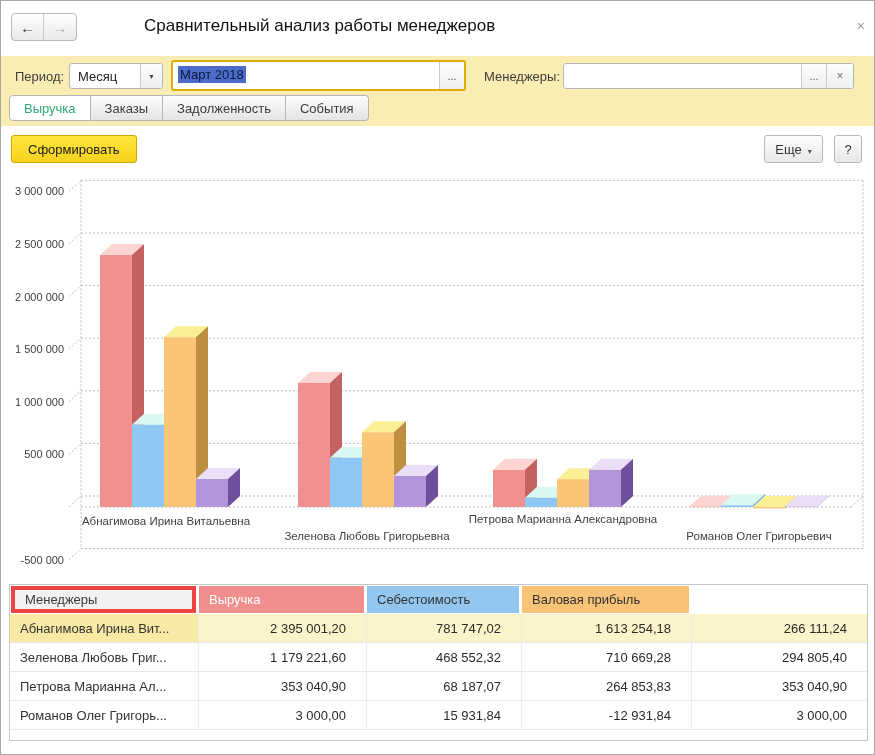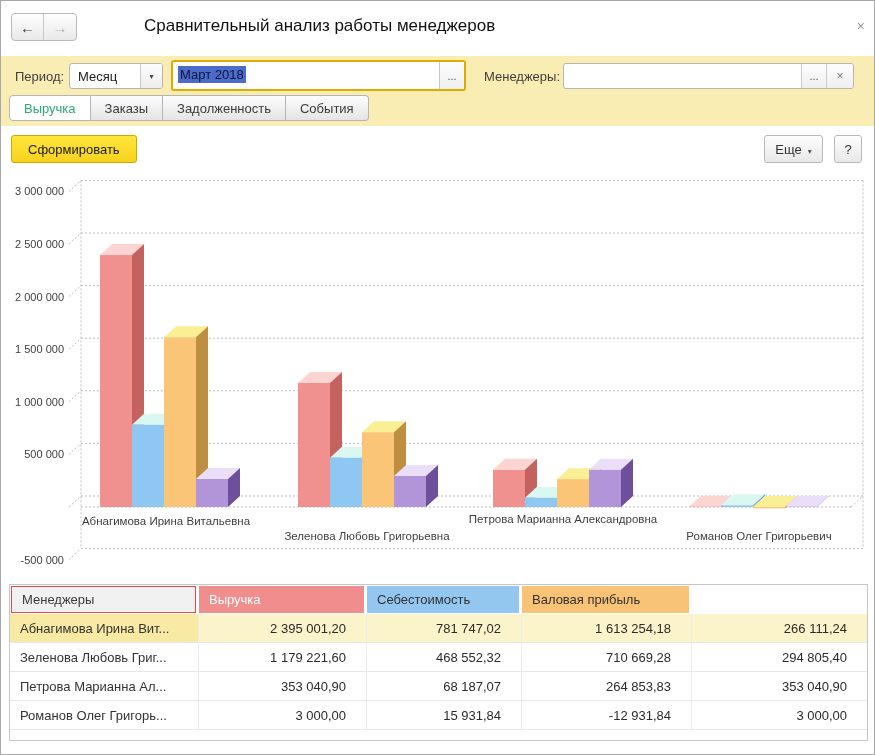--- a/index.html
+++ b/index.html
@@ -89,21 +89,21 @@
   
   .table {
     position:absolute; left:8px; top:583px; width:859px; height:157px;
     border:1px solid #C6C6C6; background:#FFF; font-size:13px;
   }
   .thead, .trow { display:grid; grid-template-columns:189px 168px 155px 170px 1fr; height:29px; }
   .th {
     margin:1px 3px 1px 0; display:flex; align-items:center; padding-left:10px;
     font-size:13px; white-space:nowrap; overflow:hidden;
   }
-  .th:first-child { border:1px solid #ef4444; background:#F1F1F1; margin-left:1px; }
+  .th:first-child { border:4px solid #ef4444; background:#F1F1F1; margin-left:1px; }
   .trow { border-bottom:1px solid #E8E8E8; }
   .td {
     display:flex; align-items:center; white-space:nowrap; overflow:hidden;
     border-right:1px solid #ECECEC; color:#2B2B2B;
   }
   .td:last-child { border-right:none; }
   .td.name { padding-left:10px; color:#333; }
   .td.num { justify-content:flex-end; padding-right:20px; }
   .trow.selrow .td.name { background:#F8E9A4; }
   .trow.selrow .td.num  { background:#FBF3C9; }

